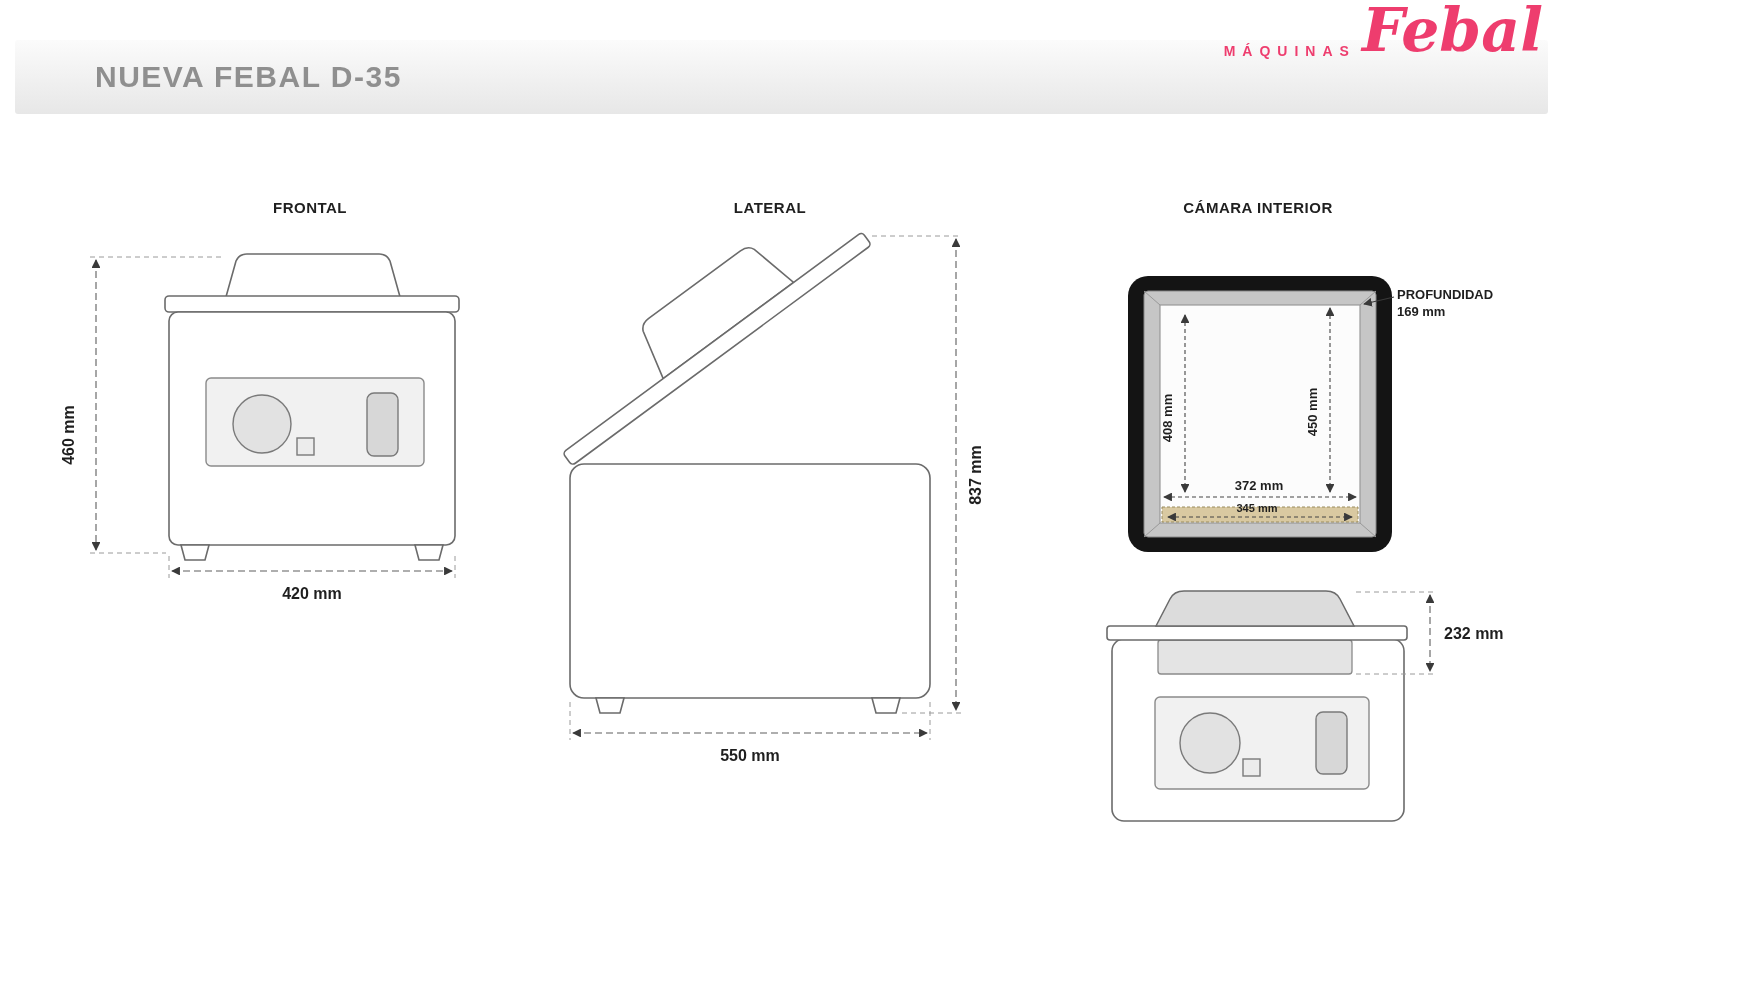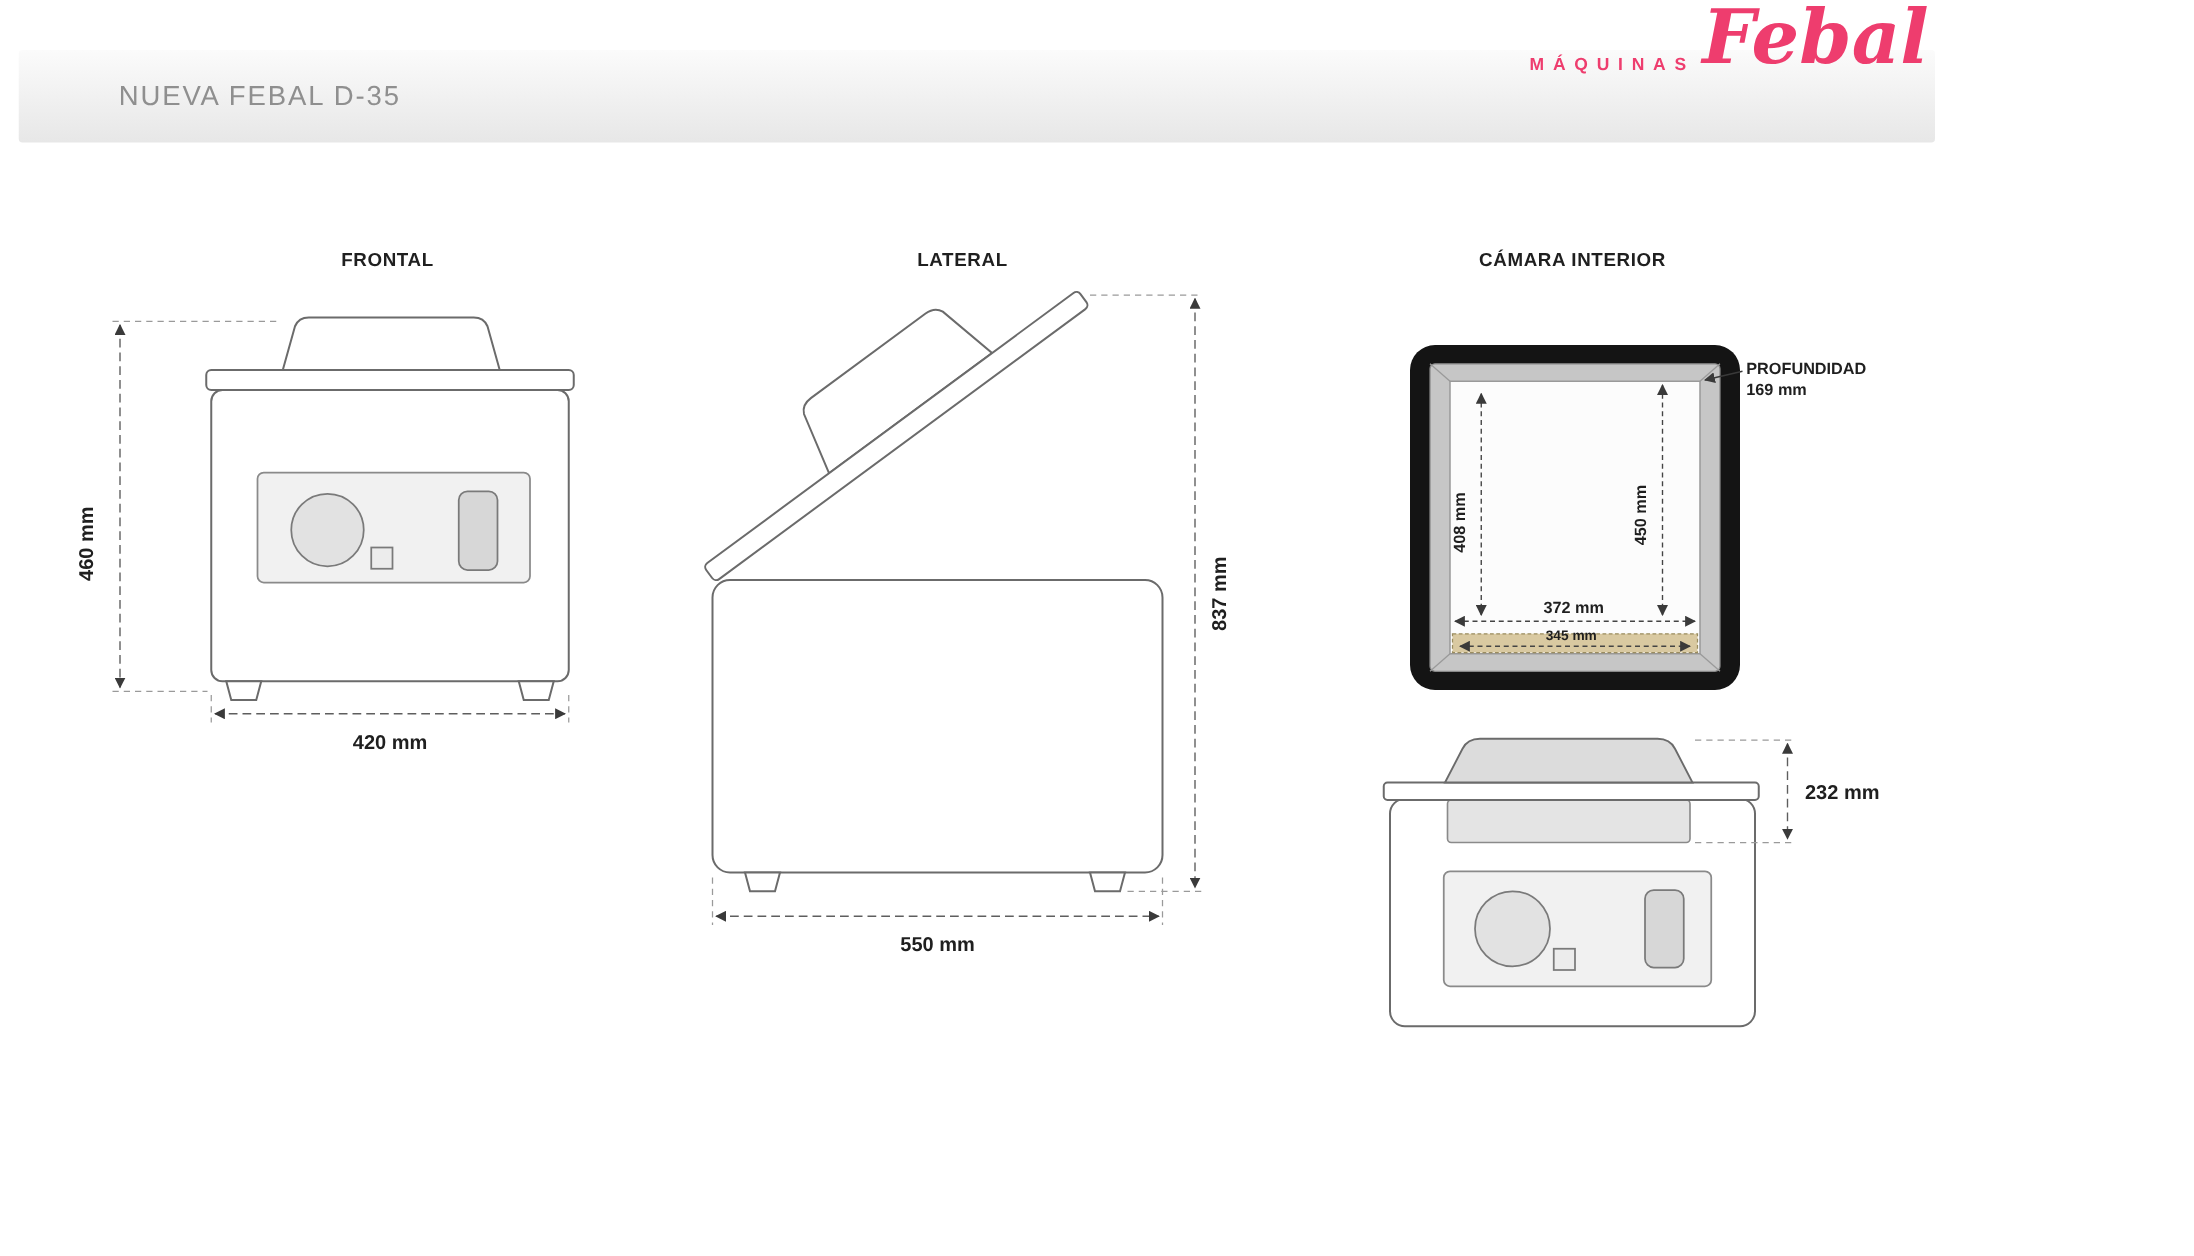--- a/index.html
+++ b/index.html
@@ -1,21 +1,21 @@
 <!DOCTYPE html>
 <html><head>
 <meta charset="utf-8">
 <style>
   html,body{margin:0;padding:0;background:#ffffff;}
   .page{position:relative;width:1755px;height:1005px;background:#ffffff;overflow:hidden;
         font-family:"Liberation Sans", sans-serif;}
   .header-bar{position:absolute;left:15px;top:40px;width:1533px;height:74px;
         background:linear-gradient(#fbfbfb,#e7e7e7);border-radius:3px;
         display:flex;align-items:center;}
-  .page-title{padding-left:80px;font-size:22px;font-weight:normal;color:#8f8f8f;
+  .page-title{padding-left:80px;font-size:30px;font-weight:bold;color:#8f8f8f;
         letter-spacing:1.5px;}
   .logo{position:absolute;top:6px;right:212px;display:flex;flex-direction:row;
         align-items:flex-end;color:#ee3d6e;}
   .logo-tagline{font-size:14px;font-weight:bold;letter-spacing:7px;margin-right:6px;}
   .logo-brand{font-family:"DejaVu Serif", serif;font-style:italic;font-weight:bold;
         font-size:60px;line-height:0.95;margin-top:-4px;}
   svg{position:absolute;left:0;top:0;}
   svg text{font-family:"Liberation Sans", sans-serif;fill:#1f1f1f;}
   .sec-title{font-size:15px;font-weight:bold;letter-spacing:0.5px;}
   .dim{font-size:16px;font-weight:bold;}

